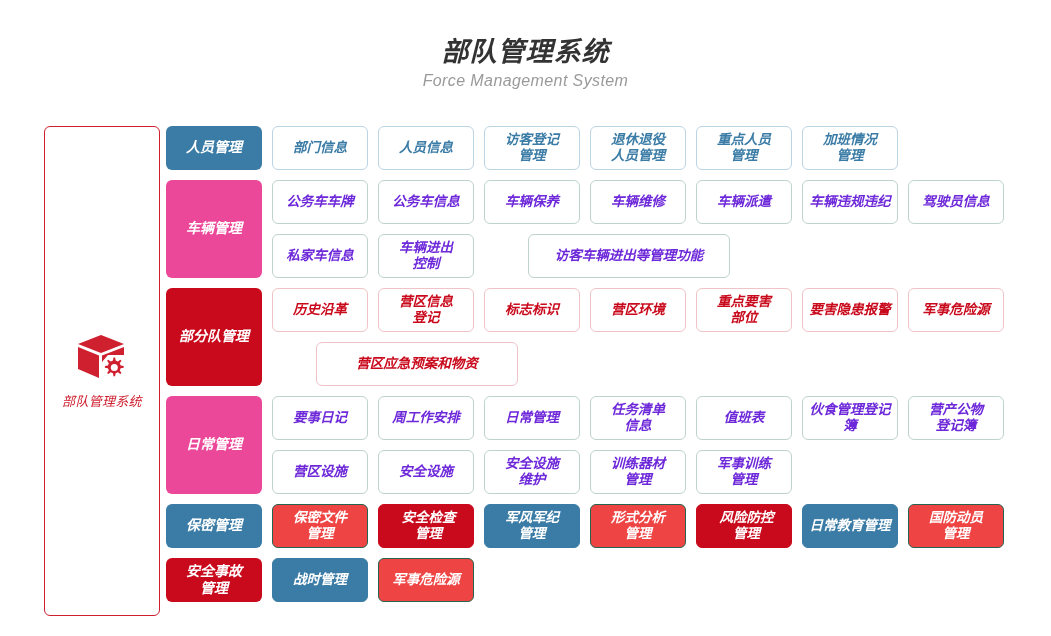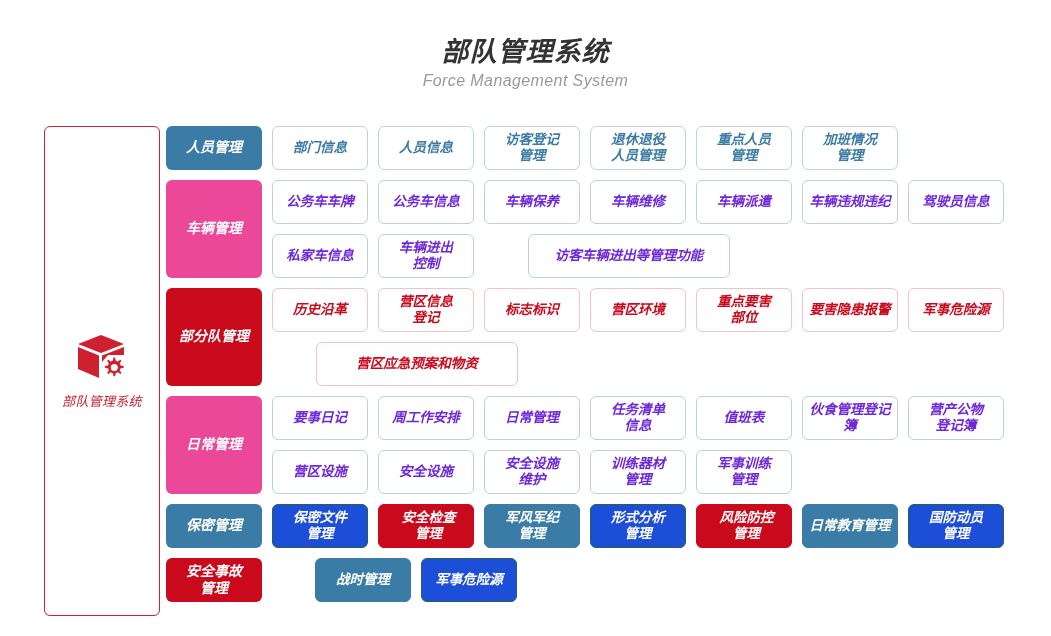--- a/index.html
+++ b/index.html
@@ -37,21 +37,21 @@
     box-sizing:border-box;flex:0 0 auto;
   }
   .sidebar .logo{margin-bottom:8px;line-height:0;}
   .sidebar .logo-label{
     font-size:13px;color:#cf202f;font-weight:500;letter-spacing:.3px;
   }
 
   
   .grid-wrap{margin-left:6px;flex:1 1 auto;padding-top:0;}
   .row{display:flex;align-items:stretch;margin-bottom:10px;}
-  .row:last-child{margin-bottom:8px;gap:43px;}
+  .row:last-child{margin-bottom:8px;}
 
   .cat{
     width:96px;flex:0 0 96px;border-radius:6px;
     display:flex;align-items:center;justify-content:center;
     color:#ffffff;font-size:14px;font-weight:bold;
     text-align:center;line-height:1.25;
     box-sizing:border-box;padding:4px 2px;
   }
   .cat.blue{background:#3b7ca6;}
   .cat.green{background:#ec4899;}
@@ -72,21 +72,21 @@
   .tile:last-child{margin-right:0;}
   .tile.span2{width:202px;margin-left:44px;}
 
   
   .tile.o-blue{border:1px solid #bcd4e3;color:#3b7ca6;}
   .tile.o-green{border:1px solid #bed3cb;color:#6d28d9;}
   .tile.o-red{border:1px solid #f0c3c8;color:#c90a1c;}
 
   
   .tile.f-blue{background:#3b7ca6;color:#ffffff;border:1px solid #3b7ca6;}
-  .tile.f-green{background:#1d4ed8;color:#ffffff;border:1px solid #25634e;}
+  .tile.f-green{background:#ef4444;color:#ffffff;border:1px solid #25634e;}
   .tile.f-red{background:#c90a1c;color:#ffffff;border:1px solid #c90a1c;padding-left:8px;}
 
   .cat.tall2{min-height:98px;}
   .cat.tall1{min-height:44px;}
 </style>
 </head>
 <body>
 
 <div id="page">
 

